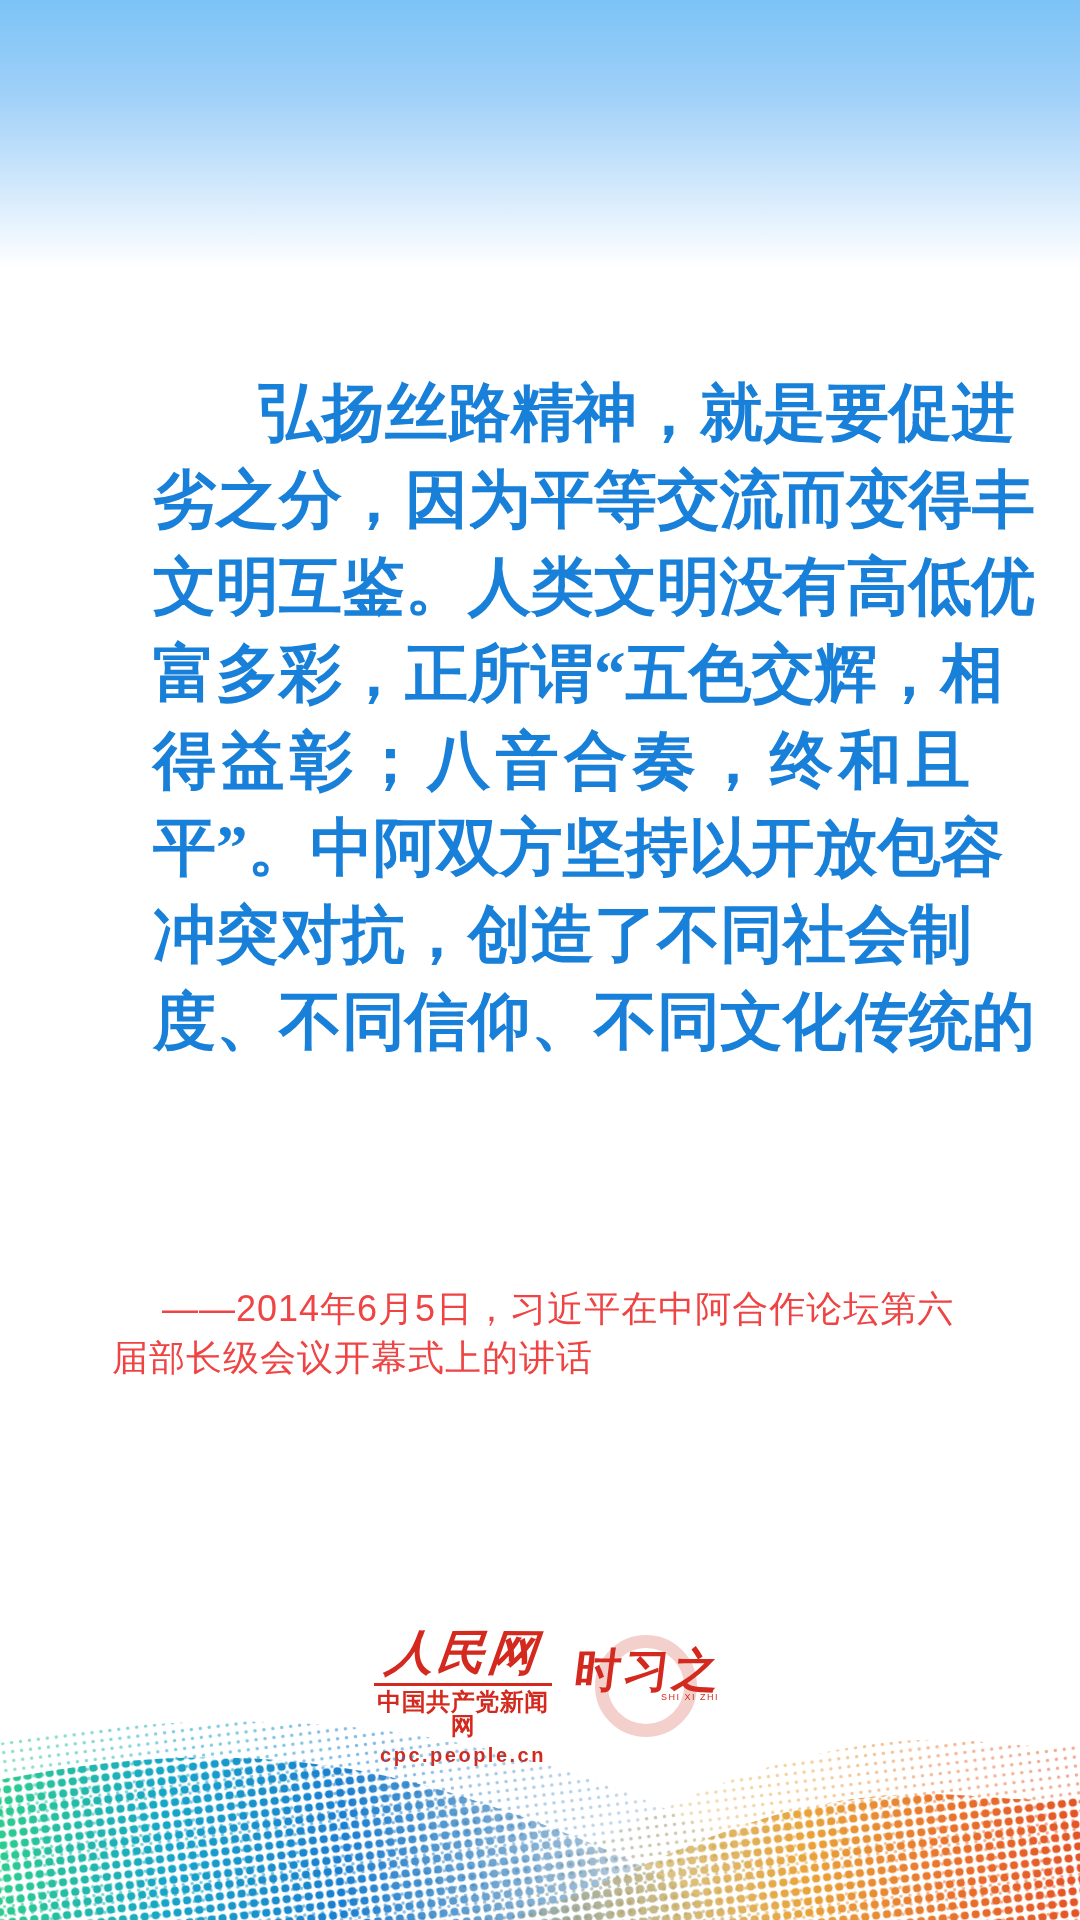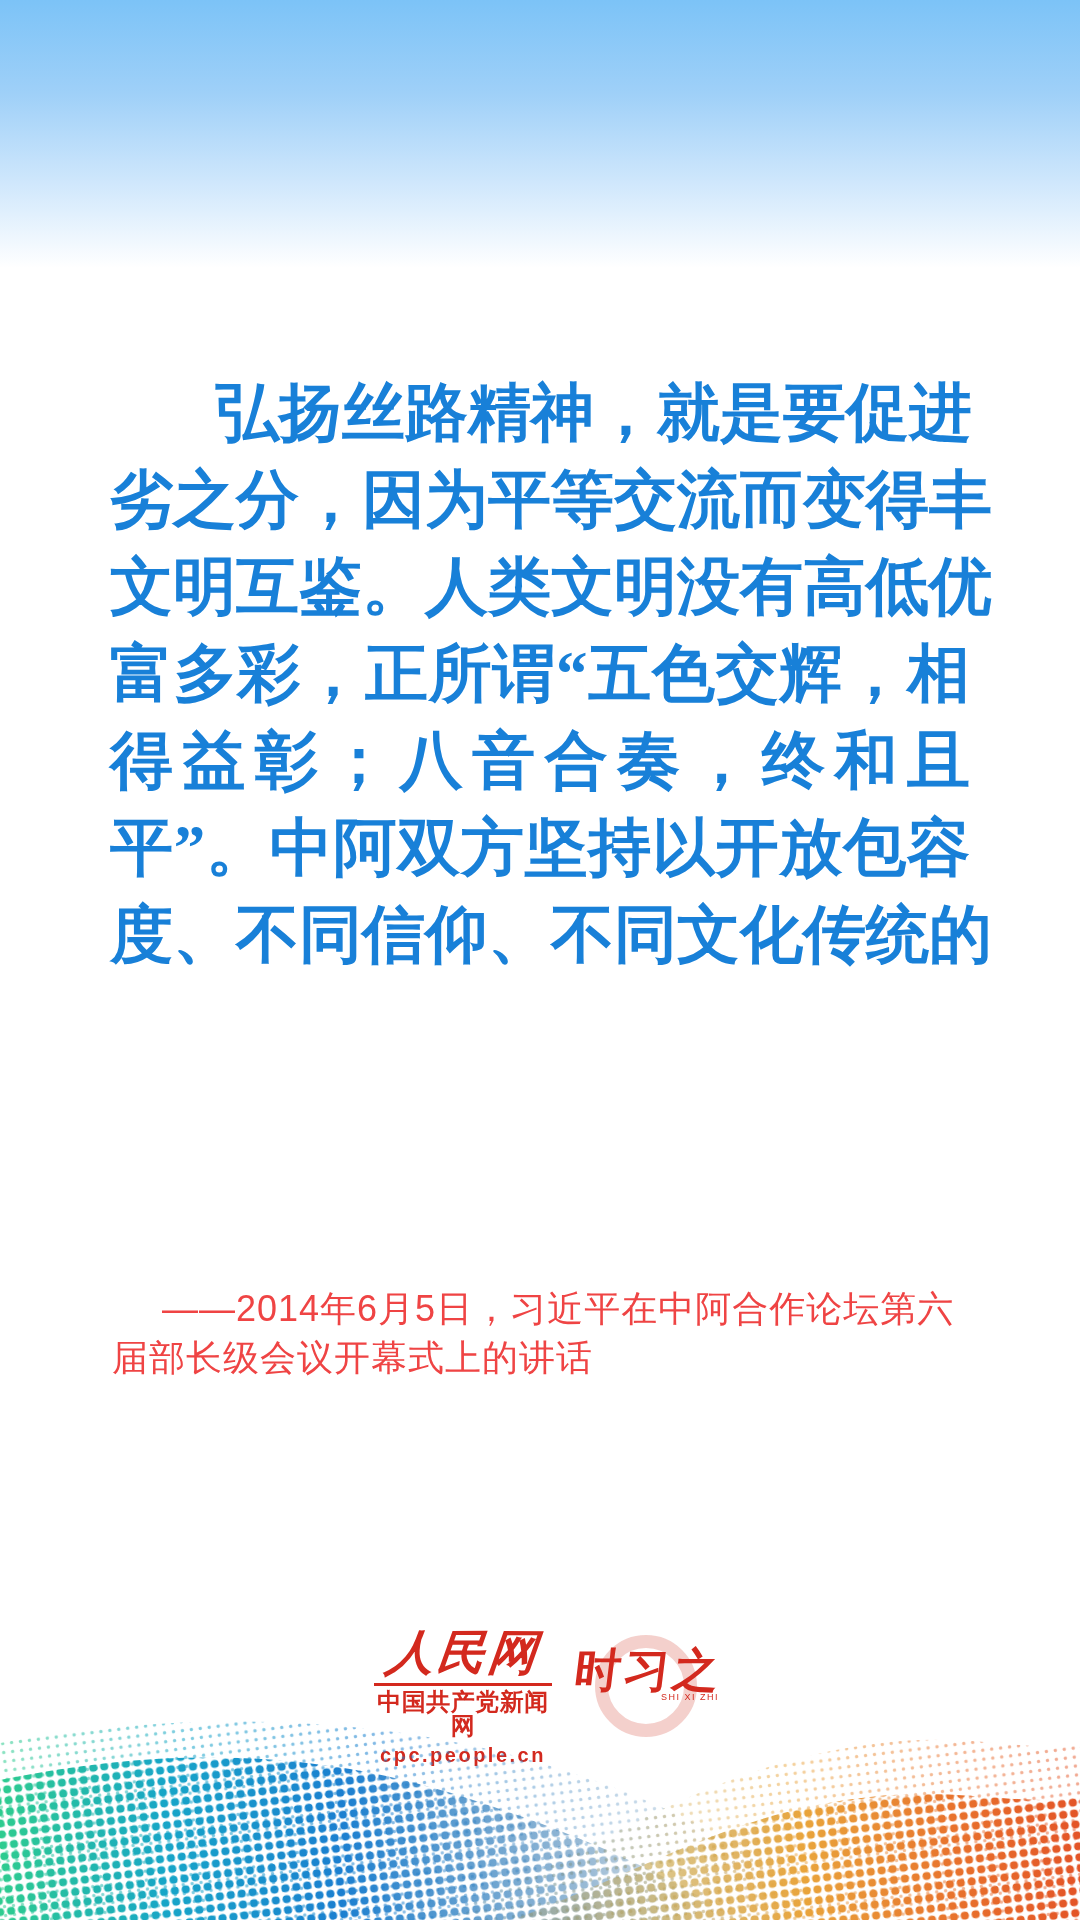--- a/index.html
+++ b/index.html
@@ -17,20 +17,21 @@
   .quote{
     position:absolute;left:110px;top:370px;width:860px;
     color:#1880d8;
     font-family:"Liberation Serif","DejaVu Serif",serif;
     font-weight:700;
   }
   .quote .line{
     font-size:63px;line-height:87px;
     text-align:justify;text-align-last:justify;
     white-space:nowrap;
+    margin-left:43px;
   }
   .quote .line.first{text-indent:106px;}
   .quote .line.last{text-align-last:left;}
   
   .attribution{
     position:absolute;left:112px;top:1284px;width:856px;
     color:#ef4444;font-size:36px;line-height:49px;
     text-indent:50px;letter-spacing:1px;
   }
   
@@ -71,20 +72,21 @@
 
   <div class="sky"></div>
 
   <div class="quote">
     <div class="line first">弘扬丝路精神，就是要促进</div>
     <div class="line">劣之分，因为平等交流而变得丰</div>
     <div class="line">文明互鉴。人类文明没有高低优</div>
     <div class="line">富多彩，正所谓“五色交辉，相</div>
     <div class="line">得益彰；八音合奏，终和且</div>
     <div class="line">平”。中阿双方坚持以开放包容</div>
+    <div class="line">冲突对抗，创造了不同社会制</div>
     <div class="line">度、不同信仰、不同文化传统的</div>
   </div>
 
   <div class="attribution">——2014年6月5日，习近平在中阿合作论坛第六届部长级会议开幕式上的讲话</div>
 
   <div class="people-logo">
     <div class="people-name">人民网</div>
     <div class="people-underline"></div>
     <div class="people-subtitle">中国共产党新闻网</div>
     <div class="people-url">cpc.people.cn</div>

